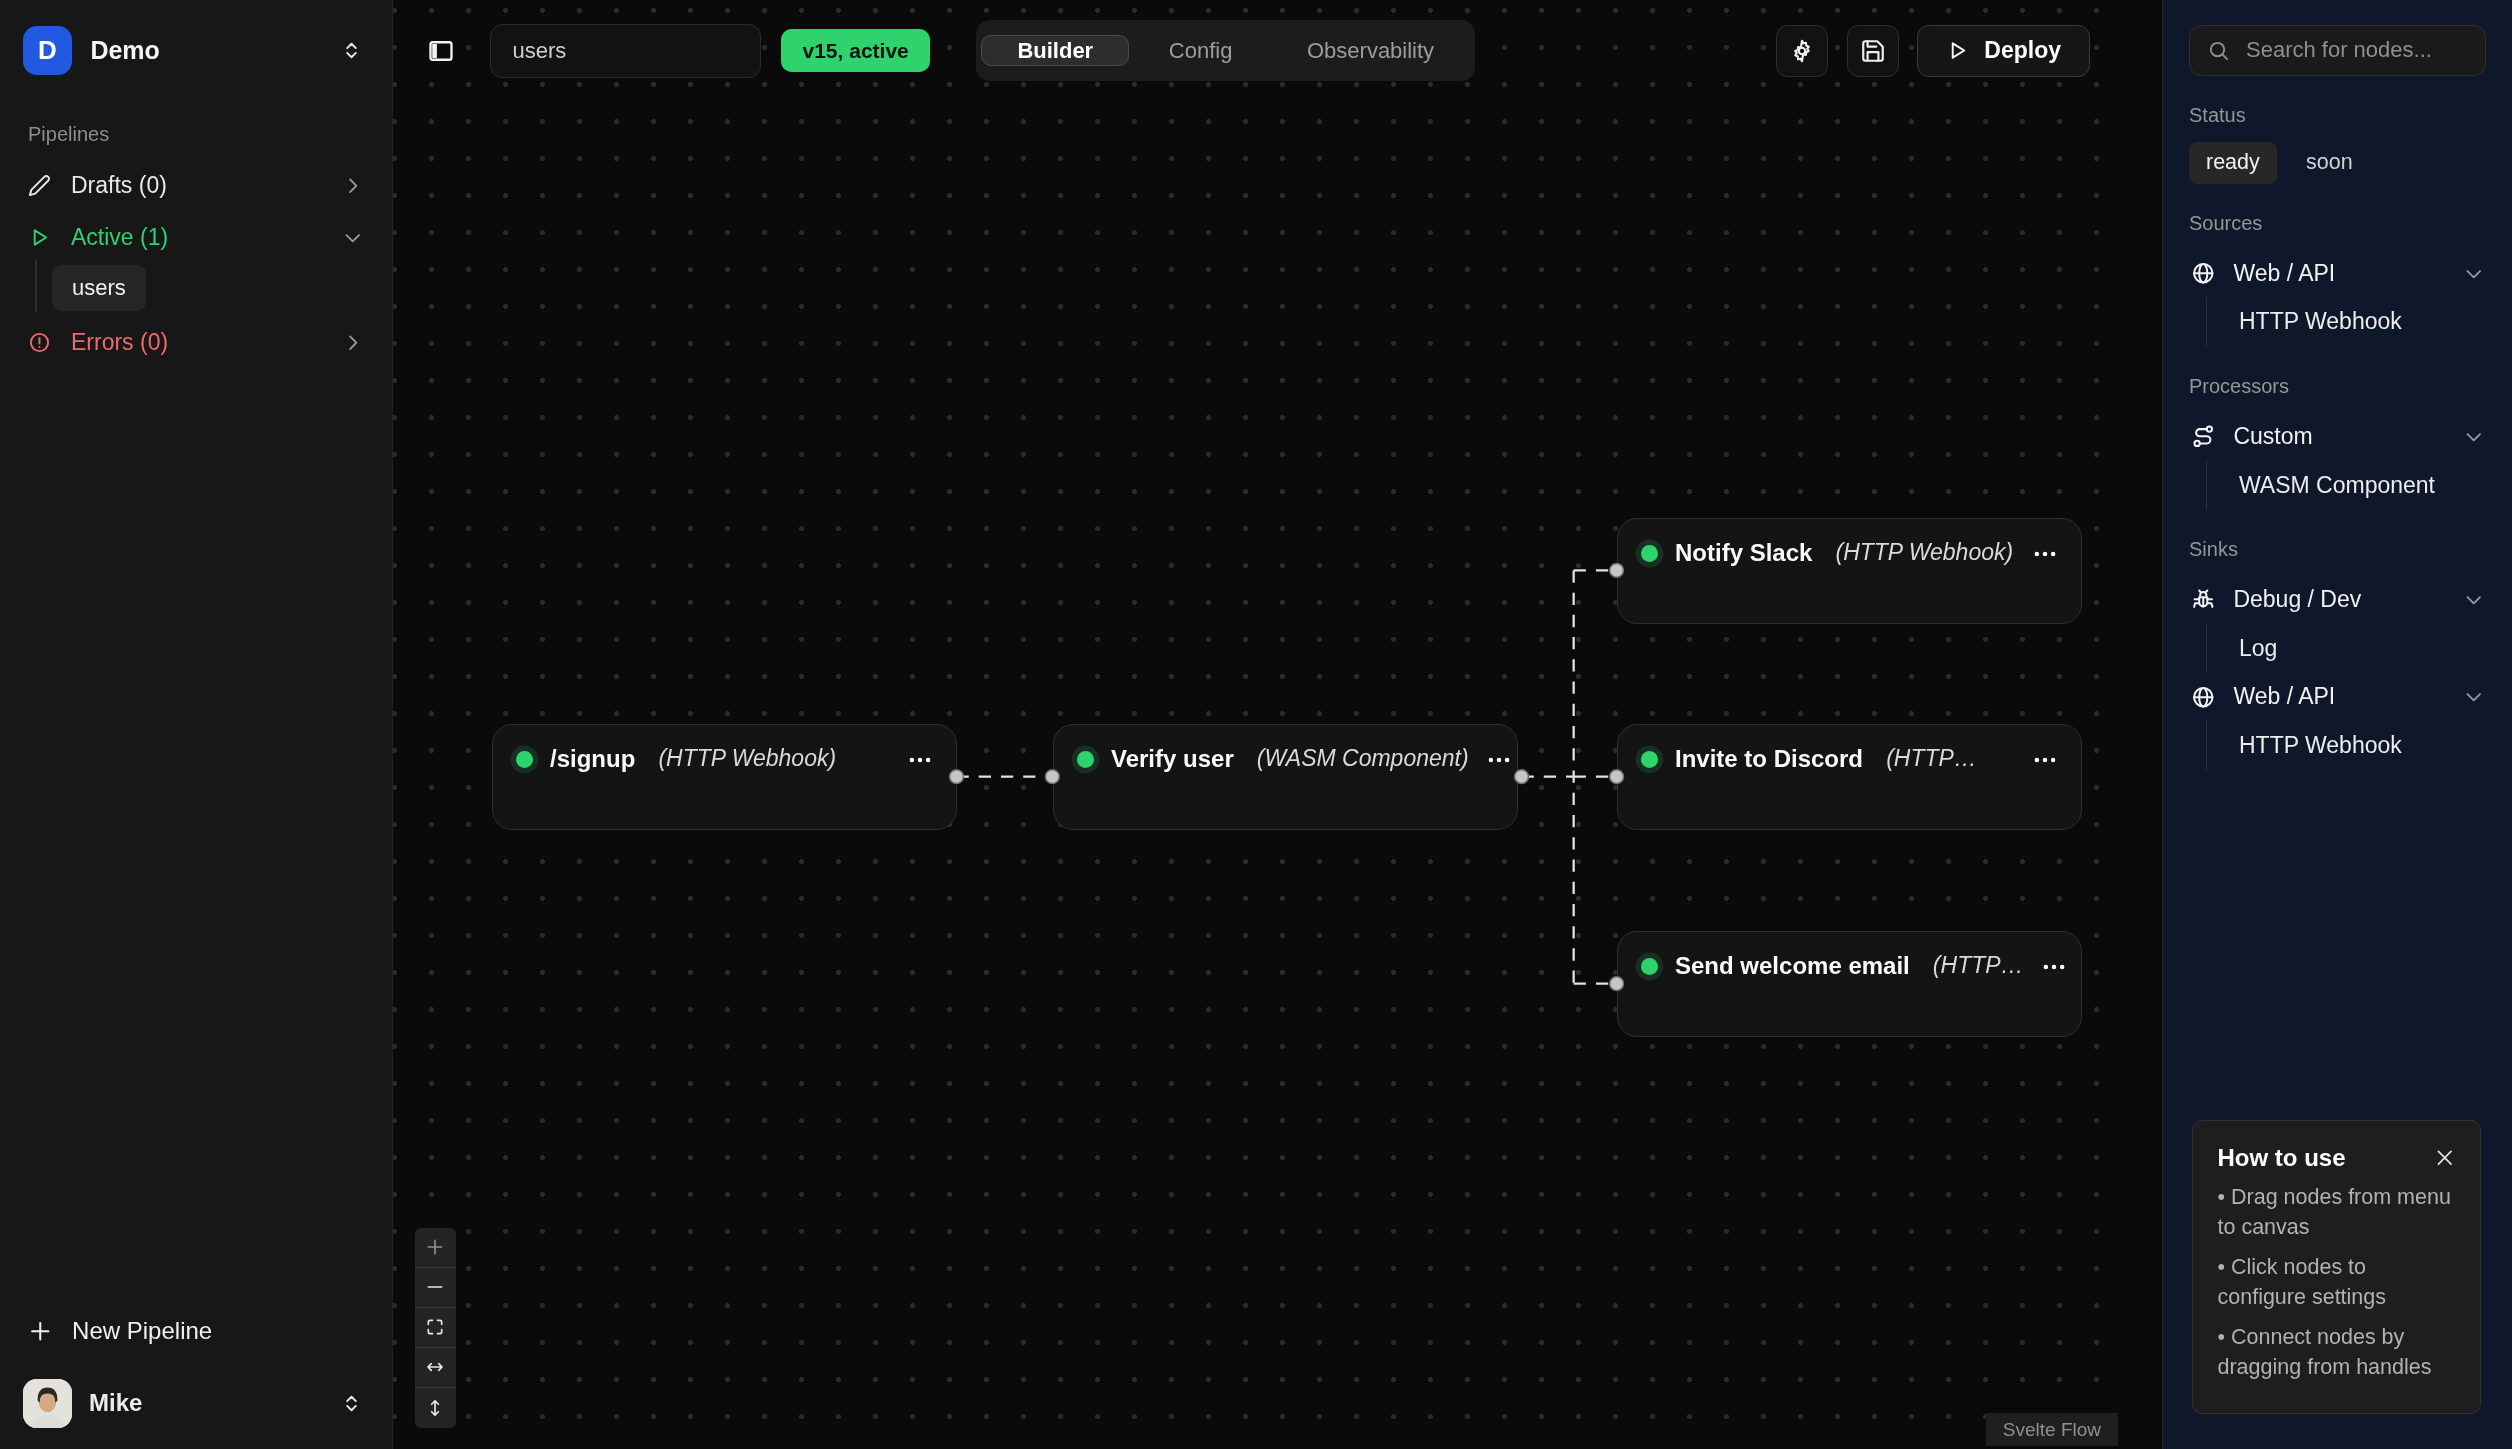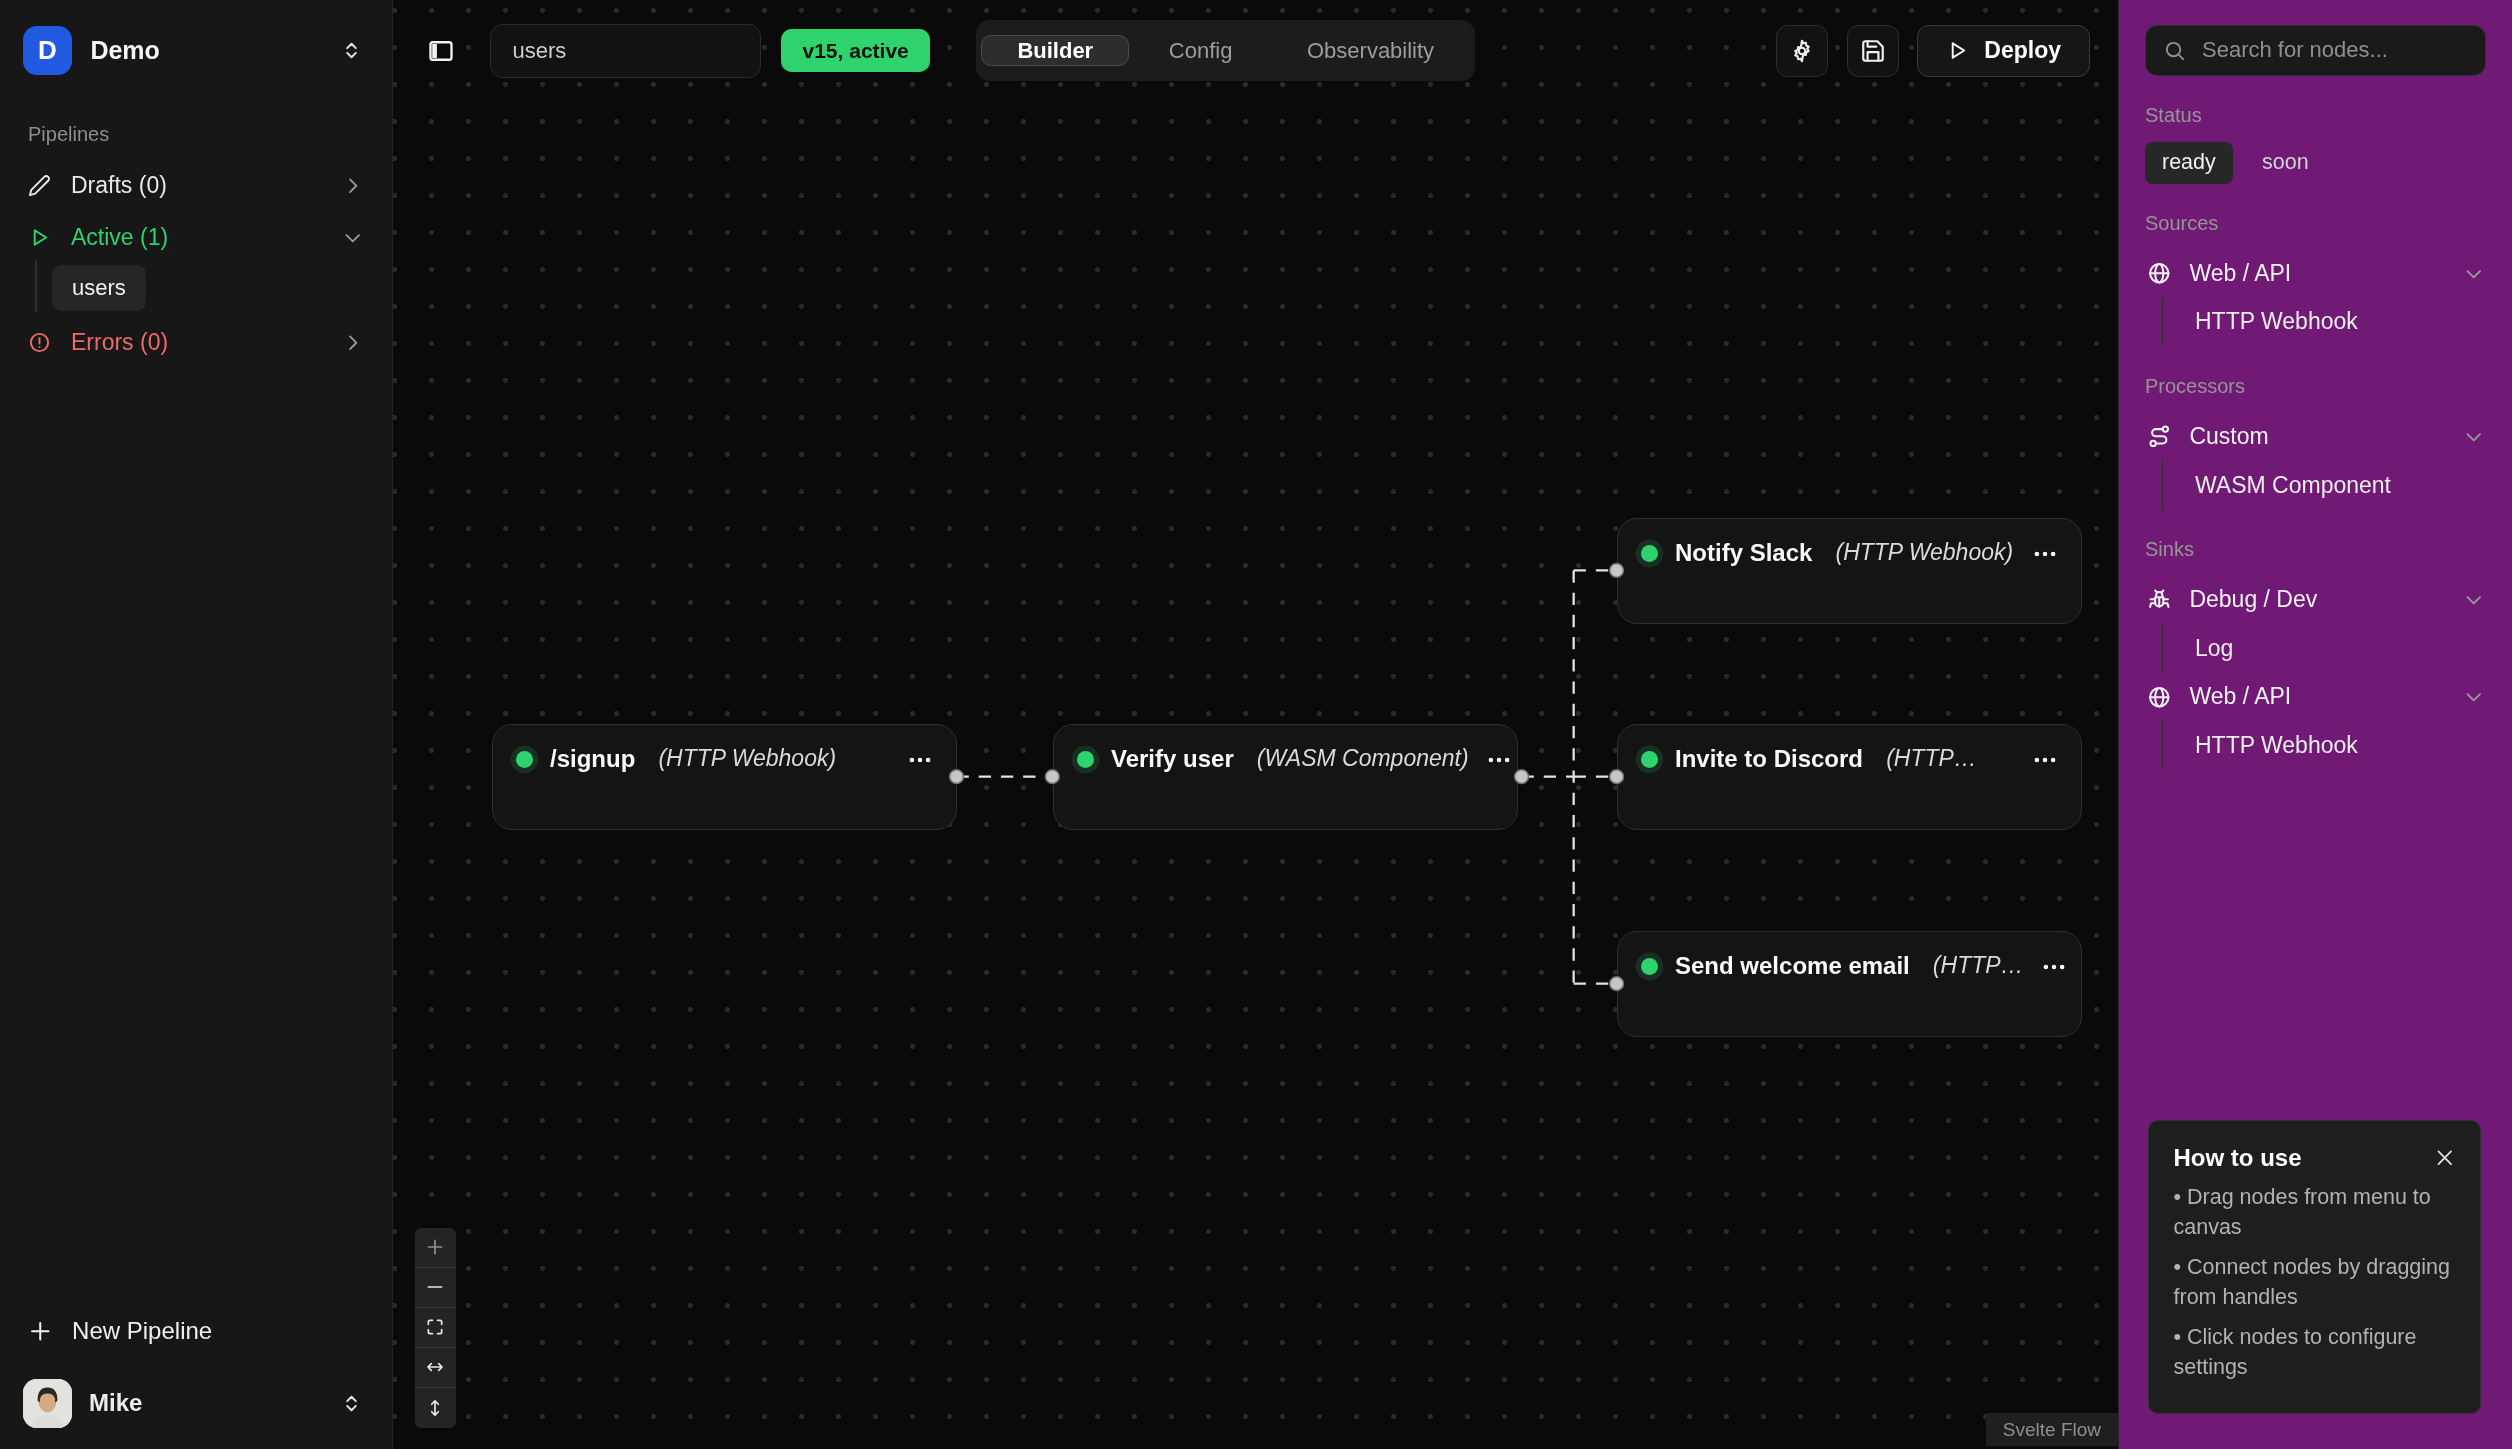--- a/index.html
+++ b/index.html
@@ -58,21 +58,21 @@
   .node-sub{font-style:italic;font-size:23px;color:#dadada;margin-left:6.1px;white-space:nowrap}
   .node-menu{margin-left:auto;color:#ffffff;margin-top:1.5px;cursor:pointer;flex:none}
 
   .flow-controls{position:absolute;left:21.5px;bottom:21.5px;width:41px;background:#242424;border-radius:6.1px;overflow:hidden;z-index:6}
   .fc-btn{width:41px;height:40px;display:flex;align-items:center;justify-content:center;color:#e6e6e6;border-bottom:0.8px solid #3a3a3a;cursor:pointer}
   .fc-btn:last-child{border-bottom:none}
   .fc-btn.dim{color:#8f8f8f}
   .attribution{position:absolute;right:0;bottom:3.1px;background:#1f1f1f;color:#8f8f8f;font-size:19px;padding:5.4px 17px;z-index:6;cursor:pointer}
 
   
-  .sidebar-right{position:absolute;top:0;right:0;bottom:0;width:394px;background:#701a75;border-left:1.5px solid #242424;padding:24.5px 26px}
+  .sidebar-right{position:absolute;top:0;right:0;bottom:0;width:350px;background:#0f172a;border-left:1.5px solid #242424;padding:24.5px 26px}
   .search-box{display:flex;align-items:center;gap:14px;height:51px;border:1.5px solid #2f2f2f;border-radius:12.3px;background:#1a1a1a;padding:0 17px;color:#8f8f8f}
   .search-box input{background:transparent;border:none;outline:none;color:#cfcfcf;font-size:22px;width:100%;font-family:"Liberation Sans",sans-serif}
   .search-box input::placeholder{color:#8f8f8f}
   .rs-label{color:#969696;font-size:20px;margin:28px 0 15.3px}
   .chips{display:flex;gap:12.3px;align-items:center}
   .chip{background:#272727;border-radius:7.7px;padding:8.4px 17px;font-size:21.5px;color:#f1f1f1;cursor:pointer}
   .chip.dim{background:transparent;color:#d2d2d2}
   .group-row{display:flex;align-items:center;gap:18.4px;font-size:23px;color:#f2f2f2;padding:10px 1.5px;cursor:pointer}
   .group-row .chev{margin-left:auto;color:#9a9a9a}
   .child{margin-left:17px;border-left:1.5px solid #2e2e2e;padding:11.5px 0 11.5px 32px;font-size:23px;color:#ededed;cursor:grab}
@@ -472,17 +472,17 @@
   <div class="help">
     <div class="help-head">
       <span class="help-title">How to use</span>
       <span class="help-close">
           <svg class="ic" width="21.5" height="21.5" viewBox="0 0 28 28">
             <use href="#i-x"></use>
           </svg>
         </span>
     </div>
     <div class="bullet">Drag nodes from menu to canvas</div>
+    <div class="bullet">Click nodes to configure settings</div>
     <div class="bullet">Connect nodes by dragging from handles</div>
-    <div class="bullet">Click nodes to configure settings</div>
   </div>
 </div>
 
 
 </body></html>

